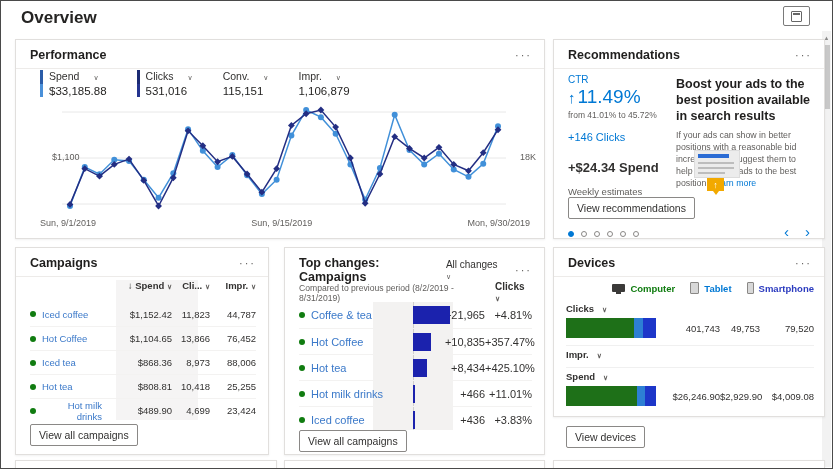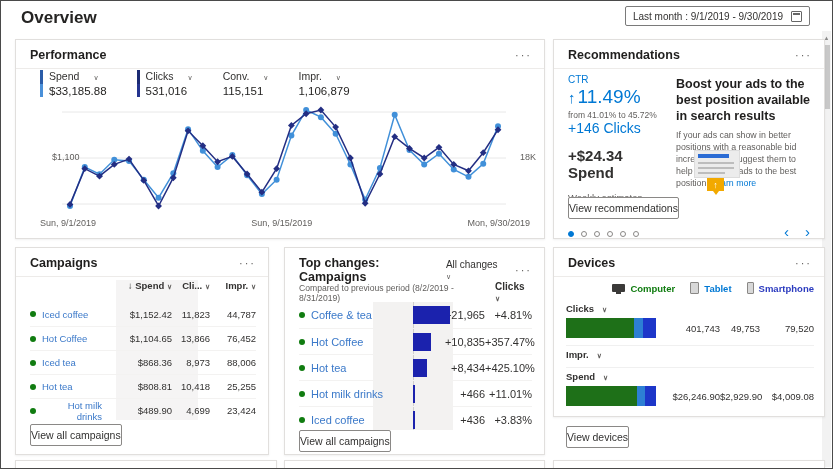--- a/index.html
+++ b/index.html
@@ -25,21 +25,21 @@
   .scroll-thumb { position:absolute; top:14px; left:1px; width:7px; height:64px; background:#c8c8c8; }
   
   .card { position:absolute; background:#fff; border:1px solid #e1dfdd; box-shadow:0 1px 2px rgba(0,0,0,.06); }
   .card-head { display:flex; align-items:center; justify-content:space-between; padding:8px 12px 6px 14px; }
   .card-title { font-size:12.5px; font-weight:700; color:#201f1e; }
   .head-right { display:flex; align-items:center; gap:12px; }
   .more { font-size:11px; letter-spacing:2px; color:#605e5c; cursor:pointer; line-height:8px; }
   .head-rule { border-bottom:1px solid #edebe9; margin:0 0; }
   .btn {
     display:inline-block; border:1px solid #8a8886; border-radius:2px; background:#fff;
-    font-size:10.5px; color:#323130; padding:4px 0; cursor:pointer;
+    font-size:10.5px; color:#323130; padding:4px 8px; cursor:pointer;
   }
   .chev { font-size:7px; color:#605e5c; }
   .link { color:#3b79c9; cursor:pointer;text-align:right; }
   .dot-green { display:inline-block; width:6px; height:6px; border-radius:50%; background:#107c10; margin-right:6px; flex:0 0 auto; }
   
   #perf-card { left:14px; top:38px; width:530px; height:200px; }
   #perf-metrics { position:absolute; left:24px; top:30px; display:flex; gap:30px; }
   .metric { display:flex; gap:6px; cursor:pointer; }
   .metric-bar { width:3px; height:27px; display:flex; flex-direction:column; }
   .metric-bar span { flex:1; }
@@ -50,22 +50,22 @@
   .axis-tick { position:absolute; font-size:9px; color:#605e5c;padding-left:20px; }
   #perf-xlabels { position:absolute; left:24px; right:14px; top:178px; display:flex; justify-content:space-between; font-size:9px; color:#605e5c; }
   
   #reco-card { left:552px; top:38px; width:272px; height:200px; }
   .reco-left { position:absolute; left:14px; top:34px; width:104px; }
   .reco-metric-name { font-size:10px; color:#0078d4; }
   .reco-big { color:#0078d4; margin-top:1px; display:flex; align-items:baseline; gap:2px; }
   .reco-big .arrow { font-size:15px; }
   .reco-big .val { font-size:19px; }
   .reco-range { font-size:8.5px; color:#605e5c; margin-top:2px; }
-  .reco-clicks { font-size:14px; color:#0078d4; }
-  .reco-spend { font-size:15px; color:#323130; font-weight:700; margin-top:11px; }
+  .reco-clicks { font-size:11px; color:#0078d4; margin-top:11px; }
+  .reco-spend { font-size:13px; color:#323130; font-weight:700; margin-top:17px; }
   .reco-note { font-size:9.5px; color:#605e5c; margin-top:11px; }
   .reco-right { position:absolute; left:122px; top:36px; width:138px; }
   .reco-headline { font-size:12.5px; font-weight:700; color:#201f1e; line-height:1.28; }
   .reco-body { font-size:8.8px; color:#605e5c; line-height:1.35; margin-top:6px; }
   .reco-body a { color:#0078d4; text-decoration:none; cursor:pointer; }
   .illus { position:absolute; left:140px; top:110px; width:50px; height:46px; }
   .illus-doc { position:absolute; left:0; top:0; width:46px; height:28px; background:#ececec; border:1px solid #dcdcdc; }
   .illus-doc .bar { position:absolute; left:3px; top:3px; right:10px; height:4px; background:#2b6cd4; }
   .illus-doc .l1,.illus-doc .l2,.illus-doc .l3 { position:absolute; left:3px; right:5px; height:2px; background:#bdbdbd; }
   .illus-doc .l1{top:11px;} .illus-doc .l2{top:16px;} .illus-doc .l3{top:21px; right:14px;}
@@ -129,21 +129,20 @@
   #stub2 { left:283px; width:261px; }
   #stub3 { left:552px; width:272px; }
 </style>
 </head>
 <body>
 
 <div id="app">
 
   <div class="page-title">Overview</div>
   <div class="date-btn">
-    <span>Last month : 9/1/2019 - 9/30/2019</span>
     <span class="cal-icon"></span>
   </div>
   <div class="scroll-track">
     <div class="scroll-up">▲</div>
     <div class="scroll-thumb"></div>
   </div>
 
   <div class="card" id="perf-card">
     <div class="card-head">
       <span class="card-title">Performance</span>

